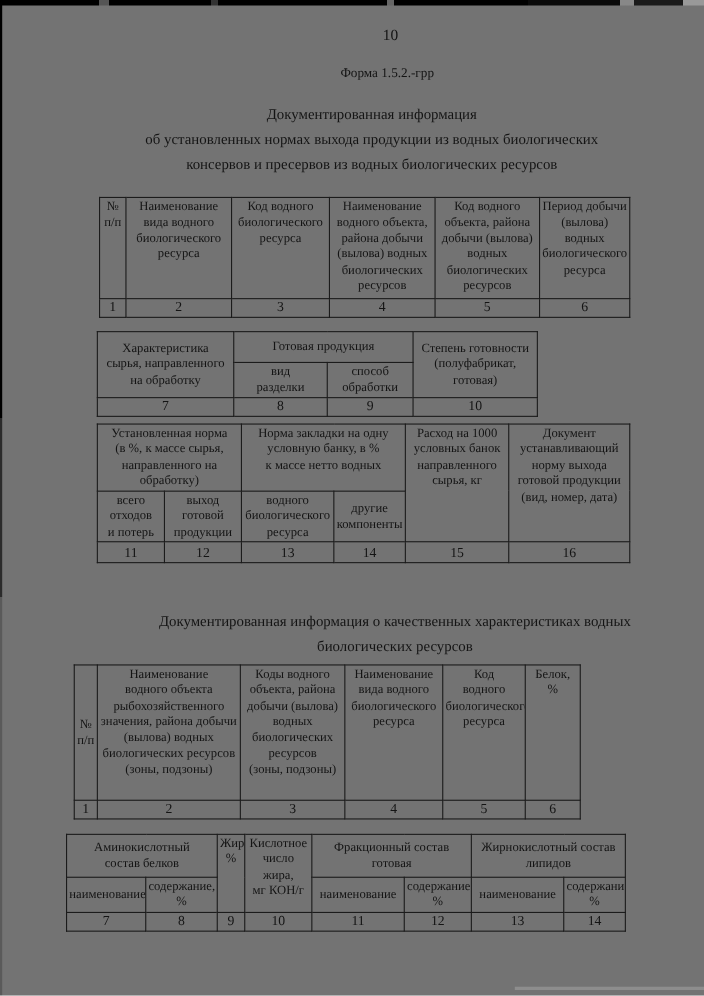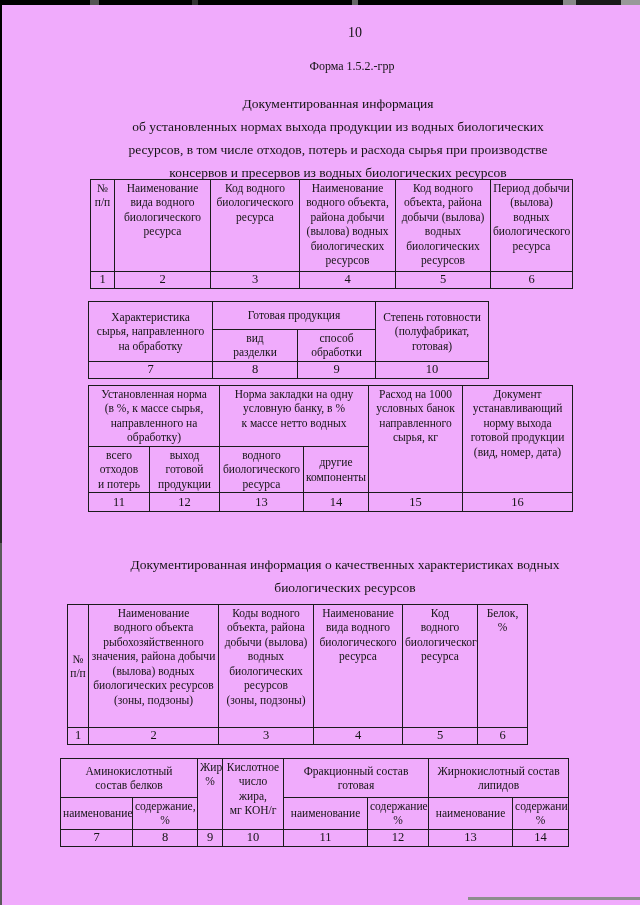--- a/index.html
+++ b/index.html
@@ -1,18 +1,18 @@
 <!DOCTYPE html>
 <html><head>
 <meta charset="utf-8">
 <style>
   html,body { margin:0; padding:0; background:#e8e8e8; }
   .page {
     position:relative; width:640px; height:905px; margin:0 auto;
-    background:#f0abfc; overflow:hidden;
+    background:#737373; overflow:hidden;
     font-family:"Liberation Serif", serif; color:#141414;
   }
   .scan-top { position:absolute; top:0; left:0; width:640px; height:5px;
     background:linear-gradient(90deg,#000 0 14%,#555 14% 15.5%,#000 15.5% 30%,#333 30% 31%,#000 31% 55%,#666 55% 56%,#000 56% 75%,#0a0a0a 75% 88%,#888 88% 90%,#1a1a1a 90% 97%,#999 97% 100%); }
   .scan-left { position:absolute; top:0; left:0; width:2px; height:905px;
     background:linear-gradient(#000 0 42%, #2b2b2b 42% 60%, #5a5a5a 60% 100%); }
   .scan-bottom { position:absolute; left:468px; top:897px; width:172px; height:3px; background:#8d8d8d; }
 
   .abs { position:absolute; }
   .center { text-align:center; }
@@ -38,21 +38,20 @@
   <div class="scan-left"></div>
   <div class="scan-bottom"></div>
 
   <div class="abs pagenum center" style="left:330px; top:25px; width:50px;">10</div>
 
   <div class="abs form-label center" style="left:92px; top:59px; width:520px;">Форма 1.5.2.-грр</div>
 
   <div class="abs doc-title center" style="left:68px; top:92px; width:540px;">
     <div>Документированная информация</div>
     <div>об установленных нормах выхода продукции из водных биологических</div>
-    <div>ресурсов, в том числе отходов, потерь и расхода сырья при производстве</div>
     <div>консервов и пресервов из водных биологических ресурсов</div>
   </div>
 
   <table class="abs" style="left:90px; top:179px; width:482px;">
     <colgroup>
       <col style="width:24px">
         <col style="width:96px">
         <col style="width:89px">
       <col style="width:96px">
         <col style="width:95px">
@@ -176,21 +175,21 @@
       <td class="num">12</td>
       <td class="num">13</td>
       <td class="num">14</td>
       <td class="num">15</td>
       <td class="num">16</td>
     </tr>
   </tbody>
     </table>
 
 
-  <div class="abs doc-title center" style="left:75px; top:553px; width:540px;">
+  <div class="abs doc-title center" style="left:89px; top:553px; width:540px;">
     <div>Документированная информация о качественных характеристиках водных</div>
     <div>биологических ресурсов</div>
   </div>
 
   <table class="abs" style="left:67px; top:604px; width:460px;">
     <colgroup>
       <col style="width:21px">
         <col style="width:130px">
         <col style="width:95px">
       <col style="width:89px">

